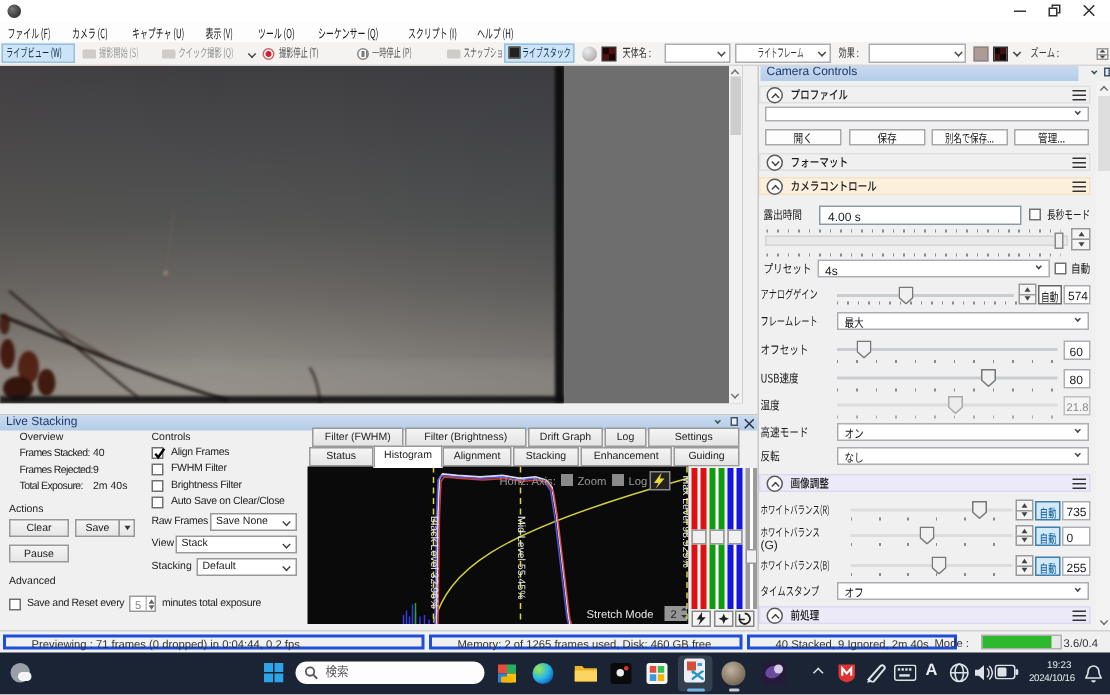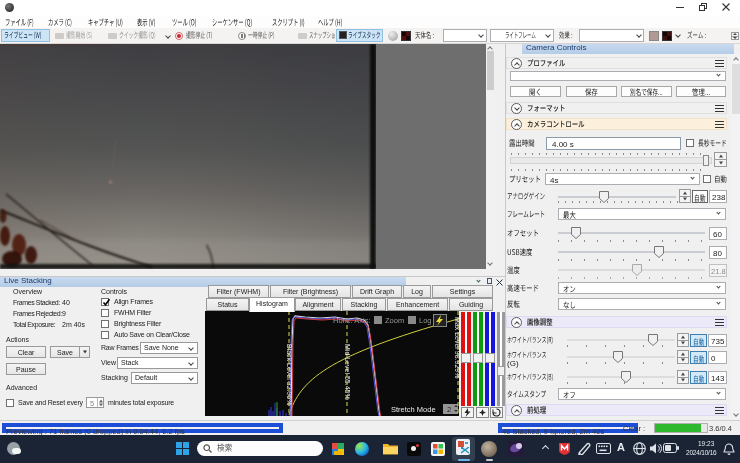--- a/index.html
+++ b/index.html
@@ -16,21 +16,21 @@
 .dots{position:absolute;height:2px;background-image:repeating-linear-gradient(90deg,#8a8a8a 0 1px,transparent 1px 7px)}
 .trk{position:absolute;height:2px;background:#c9cdd2}
 .spin{position:absolute;width:11px}
 .spin>div{position:relative;height:50%;background:#f4f4f4;border:1px solid #9a9a9a}
 .spin>div+div{margin-top:-1px}
 .tri-u{position:absolute;left:50%;top:50%;transform:translate(-50%,-50%);width:0;height:0;border-left:2.5px solid transparent;border-right:2.5px solid transparent;border-bottom:3px solid #444}
 .tri-d{position:absolute;left:50%;top:50%;transform:translate(-50%,-50%);width:0;height:0;border-left:2.5px solid transparent;border-right:2.5px solid transparent;border-top:3px solid #444}
 .sect{position:absolute;left:506px;width:221px;height:12px;background:#f1f0f1;border:1px solid #e0dfe0}
 .tab{position:absolute;height:13px;background:linear-gradient(#f4f4f4,#e4e4e4);border:1px solid #9a9a9a;font-size:7px;text-align:center;line-height:12px;color:#222}
 .wtab{background:#fff;border-bottom:1px solid #fff}
-.statcell{position:absolute;top:2px;height:10px;border:4px solid #1d4ed8;font-size:7.5px;line-height:9px;color:#333;padding-left:0;white-space:nowrap}
+.statcell{position:absolute;top:2px;height:10px;border:2px solid #1d4ed8;font-size:7.5px;line-height:9px;color:#333;padding-left:17px;white-space:nowrap}
 </style></head>
 <body>
 <svg width="0" height="0" style="position:absolute">
 <defs>
 <path id="g1" d="M4.5 1.8 4.2 1.5C4.1 1.5 4 1.5 3.9 1.5C3.7 1.5 1.6 1.5 1.3 1.5C1.1 1.5 0.9 1.5 0.8 1.5V2.2C0.9 2.2 1.1 2.2 1.3 2.2C1.6 2.2 3.7 2.2 4 2.2C3.9 3 3.7 4.2 3.3 5C2.9 5.9 2.3 6.6 1.2 7L1.6 7.7C2.6 7.2 3.2 6.4 3.7 5.4C4.1 4.5 4.3 3.1 4.5 2.3C4.5 2.1 4.5 1.9 4.5 1.8Z M9.8 3.2 9.6 2.8C9.5 2.9 9.4 2.9 9.3 2.9C9 2.9 6.9 2.9 6.7 2.9C6.5 2.9 6.4 2.8 6.2 2.8V3.5C6.4 3.5 6.5 3.5 6.7 3.5C6.9 3.5 8.9 3.5 9.2 3.5C9.1 3.9 8.7 4.7 8.3 5L8.7 5.4C9.1 4.9 9.6 3.8 9.7 3.4C9.7 3.3 9.8 3.2 9.8 3.2ZM8.1 4.1H7.6C7.6 4.2 7.6 4.4 7.6 4.6C7.6 5.7 7.5 6.6 6.8 7.4C6.7 7.5 6.6 7.6 6.5 7.7L6.8 8.2C7.9 7.2 8 5.9 8.1 4.1Z M11 4.4 11.2 5.1C11.9 4.7 12.7 4.2 13.2 3.7V6.8C13.2 7.2 13.2 7.6 13.2 7.7H13.7C13.7 7.6 13.7 7.2 13.7 6.8V3.2C14.2 2.7 14.7 2 15.1 1.4L14.7 0.8C14.4 1.5 13.8 2.3 13.3 2.8C12.7 3.4 11.9 4 11 4.4Z M18.6 7.3 18.9 7.7C18.9 7.6 18.9 7.6 19 7.5C19.6 7 20.4 6.1 20.8 5.1L20.6 4.5C20.2 5.5 19.5 6.3 19 6.6C19 6.4 19 2.3 19 1.7C19 1.4 19.1 1.2 19.1 1.1H18.6C18.6 1.2 18.6 1.4 18.6 1.7C18.6 2.3 18.6 6.4 18.6 6.8C18.6 7 18.6 7.2 18.6 7.3ZM16.2 7.3 16.6 7.7C17 7.1 17.3 6.3 17.5 5.4C17.6 4.5 17.7 2.7 17.7 1.7C17.7 1.5 17.7 1.2 17.7 1.1H17.2C17.2 1.3 17.2 1.5 17.2 1.8C17.2 2.7 17.2 4.4 17.1 5.2C16.9 6 16.6 6.7 16.2 7.3Z M23.5 9.1 23.8 8.9C23.4 7.7 23.1 6.3 23.1 4.8C23.1 3.4 23.4 2 23.8 0.7L23.5 0.5C23 1.8 22.7 3.2 22.7 4.8C22.7 6.5 23 7.9 23.5 9.1Z M24.6 7.5H25.1V4.7H26.5V4H25.1V1.9H26.8V1.2H24.6Z M27.5 9.1C28 7.9 28.2 6.5 28.2 4.8C28.2 3.2 28 1.8 27.5 0.5L27.2 0.7C27.6 2 27.9 3.4 27.9 4.8C27.9 6.3 27.6 7.7 27.2 8.9Z"></path>
 <path id="g2" d="M4.5 2.6 4.2 2.3C4.1 2.3 4 2.4 3.9 2.4H2.6C2.6 2.1 2.6 1.8 2.6 1.5C2.7 1.3 2.7 1 2.7 0.8H2.2C2.2 1 2.2 1.3 2.2 1.5C2.2 1.8 2.2 2.1 2.2 2.4H1.3C1.1 2.4 0.9 2.3 0.7 2.3V3C0.9 3 1.1 3 1.3 3H2.2C2 4.8 1.6 5.8 1.1 6.6C1 6.8 0.7 7.1 0.6 7.2L1 7.7C1.8 6.7 2.4 5.4 2.6 3H4.1C4.1 3.9 4 6 3.8 6.6C3.7 6.9 3.6 6.9 3.5 6.9C3.3 6.9 3 6.9 2.7 6.8L2.7 7.5C3 7.6 3.3 7.6 3.6 7.6C3.9 7.6 4.1 7.4 4.2 7.1C4.4 6.3 4.5 3.8 4.5 3C4.5 2.9 4.5 2.7 4.5 2.6Z M6.8 2.3 6.5 2.8C7 3.3 7.6 4 8 4.5C7.4 5.6 6.8 6.5 5.9 7.2L6.2 7.7C7.2 7 7.8 6 8.3 5C8.8 5.6 9.2 6.2 9.5 7L9.9 6.4C9.5 5.7 9 5 8.6 4.4C8.9 3.6 9.2 2.7 9.4 1.9C9.4 1.7 9.5 1.4 9.5 1.3L9.1 1C9 1.2 9 1.5 8.9 1.6C8.8 2.4 8.6 3.2 8.2 4C7.8 3.5 7.2 2.8 6.8 2.3Z M11.8 1.1V1.9C11.9 1.8 12.1 1.8 12.2 1.8C12.5 1.8 14 1.8 14.3 1.8C14.5 1.8 14.7 1.8 14.8 1.9V1.1C14.7 1.2 14.5 1.2 14.3 1.2C14 1.2 12.5 1.2 12.2 1.2C12.1 1.2 11.9 1.2 11.8 1.1ZM15.2 3.4 14.9 3.1C14.8 3.1 14.7 3.2 14.6 3.2C14.3 3.2 12.1 3.2 11.8 3.2C11.7 3.2 11.5 3.1 11.3 3.1V3.8C11.5 3.8 11.7 3.8 11.8 3.8C12.1 3.8 14.3 3.8 14.6 3.8C14.5 4.4 14.3 5.1 14 5.7C13.5 6.4 12.9 7 12.1 7.2L12.4 7.8C13.1 7.5 13.8 7 14.3 6.1C14.7 5.4 15 4.5 15.1 3.6C15.1 3.6 15.1 3.5 15.2 3.4Z M18.3 9.1 18.5 8.9C18.1 7.7 17.9 6.3 17.9 4.8C17.9 3.4 18.1 2 18.5 0.7L18.3 0.5C17.8 1.8 17.5 3.2 17.5 4.8C17.5 6.5 17.8 7.9 18.3 9.1Z M20.8 7.6C21.3 7.6 21.6 7.3 21.9 6.7L21.7 6.2C21.4 6.6 21.1 6.9 20.8 6.9C20 6.9 19.6 5.9 19.6 4.3C19.6 2.8 20.1 1.8 20.8 1.8C21.1 1.8 21.4 2.1 21.6 2.4L21.8 1.9C21.6 1.5 21.3 1.1 20.8 1.1C19.8 1.1 19.1 2.4 19.1 4.4C19.1 6.4 19.8 7.6 20.8 7.6Z M22.7 9.1C23.1 7.9 23.4 6.5 23.4 4.8C23.4 3.2 23.1 1.8 22.7 0.5L22.4 0.7C22.8 2 23 3.4 23 4.8C23 6.3 22.8 7.7 22.4 8.9Z"></path>
 <path id="g3" d="M0.6 5.2 0.7 5.9C0.8 5.8 0.9 5.8 1.1 5.7C1.4 5.7 1.9 5.5 2.5 5.3L2.7 7.1C2.8 7.3 2.8 7.6 2.8 7.9L3.3 7.7C3.3 7.5 3.2 7.2 3.2 6.9L3 5.2L4.3 4.9C4.5 4.9 4.6 4.8 4.7 4.8L4.6 4.1C4.5 4.1 4.4 4.2 4.2 4.2L2.9 4.6L2.7 2.9L3.9 2.6C4 2.5 4.2 2.5 4.3 2.5L4.2 1.8C4.1 1.8 4 1.9 3.8 1.9C3.6 2 3.1 2.1 2.6 2.3L2.5 1.3C2.5 1.2 2.4 0.9 2.4 0.8L2 0.9C2 1.1 2 1.2 2.1 1.5L2.2 2.4C1.7 2.5 1.2 2.6 1 2.6C0.8 2.7 0.7 2.7 0.6 2.7L0.7 3.5C0.8 3.4 0.9 3.4 1.1 3.3L2.3 3L2.5 4.7C1.9 4.9 1.3 5 1 5.1C0.9 5.1 0.7 5.1 0.6 5.2Z M9.8 3.4 9.6 3.1C9.5 3.2 9.4 3.2 9.4 3.2C9.2 3.3 8.3 3.6 7.5 3.8L7.4 2.8C7.3 2.6 7.3 2.4 7.3 2.3L6.8 2.5C6.9 2.6 6.9 2.8 7 3L7.1 3.9L6.5 4.1C6.3 4.2 6.2 4.2 6.1 4.2L6.2 4.9L7.2 4.5L7.8 7.6C7.8 7.8 7.8 8.1 7.8 8.2L8.3 8.1C8.3 7.9 8.2 7.6 8.2 7.5C8.1 7.1 7.9 5.6 7.6 4.4L9.2 3.9C9.1 4.4 8.7 5.2 8.3 5.6L8.7 5.9C9.1 5.4 9.6 4.2 9.8 3.4Z M14.8 1.4C14.8 1.1 14.9 0.8 15.1 0.8C15.3 0.8 15.5 1.1 15.5 1.4C15.5 1.7 15.3 1.9 15.1 1.9C14.9 1.9 14.8 1.7 14.8 1.4ZM14.5 1.4C14.5 1.5 14.6 1.6 14.6 1.6L14.4 1.7C14.2 1.7 12.1 1.7 11.8 1.7C11.6 1.7 11.4 1.6 11.2 1.6V2.4C11.4 2.3 11.5 2.3 11.8 2.3C12.1 2.3 14.1 2.3 14.4 2.3C14.4 3.1 14.1 4.3 13.8 5.1C13.3 6 12.7 6.7 11.7 7.1L12.1 7.8C13 7.3 13.7 6.5 14.1 5.5C14.6 4.6 14.8 3.3 14.9 2.4L14.9 2.3C15 2.3 15.1 2.3 15.1 2.3C15.5 2.3 15.7 1.9 15.7 1.4C15.7 0.8 15.5 0.4 15.1 0.4C14.8 0.4 14.5 0.8 14.5 1.4Z M16.3 3.6V4.3C16.4 4.3 16.6 4.3 16.7 4.3H18.3C18.3 5.8 17.8 6.7 17 7.4L17.4 7.8C18.3 7 18.7 5.9 18.7 4.3H20.2C20.3 4.3 20.5 4.3 20.6 4.3V3.6C20.5 3.6 20.3 3.6 20.2 3.6H18.8V2C19.1 1.9 19.5 1.8 19.8 1.7C19.9 1.6 20 1.6 20.1 1.5L19.8 1C19.6 1.1 18.9 1.3 18.5 1.4C17.9 1.6 17.1 1.6 16.7 1.6L16.8 2.2C17.2 2.2 17.8 2.2 18.3 2.1V3.6H16.7C16.6 3.6 16.4 3.6 16.3 3.6Z M25.6 3.4 25.4 3.1C25.3 3.2 25.2 3.2 25.2 3.2C25 3.3 24.1 3.6 23.4 3.8L23.2 2.8C23.2 2.6 23.1 2.4 23.1 2.3L22.7 2.5C22.7 2.6 22.7 2.8 22.8 3L23 3.9L22.3 4.1C22.2 4.2 22 4.2 21.9 4.2L22 4.9L23.1 4.5L23.6 7.6C23.6 7.8 23.6 8.1 23.7 8.2L24.1 8.1C24.1 7.9 24 7.6 24 7.5C23.9 7.1 23.7 5.6 23.5 4.4L25 3.9C24.9 4.4 24.5 5.2 24.1 5.6L24.5 5.9C24.9 5.4 25.4 4.2 25.6 3.4Z M28.8 9.1 29.1 8.9C28.6 7.7 28.4 6.3 28.4 4.8C28.4 3.4 28.6 2 29.1 0.7L28.8 0.5C28.3 1.8 28 3.2 28 4.8C28 6.5 28.3 7.9 28.8 9.1Z M31.2 7.6C32 7.6 32.6 6.9 32.6 4.9V1.2H32.1V4.9C32.1 6.4 31.7 6.9 31.2 6.9C30.7 6.9 30.3 6.4 30.3 4.9V1.2H29.8V4.9C29.8 6.9 30.4 7.6 31.2 7.6Z M33.6 9.1C34.1 7.9 34.4 6.5 34.4 4.8C34.4 3.2 34.1 1.8 33.6 0.5L33.3 0.7C33.8 2 34 3.4 34 4.8C34 6.3 33.8 7.7 33.3 8.9Z"></path>
 <path id="g4" d="M0.7 7.6 0.9 8.2C1.5 7.9 2.4 7.5 3.2 7.2L3.2 6.6L1.9 7.1V5.2C2.2 4.9 2.4 4.5 2.7 4.2C3 6.1 3.7 7.5 4.8 8.1C4.9 8 5 7.7 5.1 7.6C4.5 7.3 4 6.8 3.7 6.1C4 5.7 4.5 5.3 4.8 4.8L4.5 4.4C4.2 4.8 3.8 5.3 3.5 5.7C3.3 5.2 3.1 4.7 3 4.2H4.9V3.6H2.8V2.8H4.5V2.3H2.8V1.6H4.8V1H2.8V0.3H2.4V1H0.5V1.6H2.4V2.3H0.8V2.8H2.4V3.6H0.3V4.2H2.2C1.6 4.9 0.8 5.5 0.1 5.8C0.2 6 0.3 6.2 0.4 6.3C0.7 6.2 1.1 5.9 1.5 5.6V7.3Z M6.5 4.5C6.3 5.5 5.9 6.4 5.5 7C5.6 7.1 5.7 7.3 5.8 7.4C6.2 6.7 6.7 5.7 6.9 4.7ZM8.9 4.8C9.3 5.6 9.7 6.7 9.8 7.4L10.2 7.1C10 6.4 9.6 5.3 9.2 4.5ZM6.1 1V1.6H9.8V1ZM5.6 3V3.7H7.7V7.3C7.7 7.5 7.7 7.5 7.6 7.5C7.5 7.5 7.1 7.5 6.8 7.5C6.8 7.7 6.9 8 6.9 8.2C7.4 8.2 7.7 8.1 7.9 8C8.1 7.9 8.1 7.7 8.1 7.3V3.7H10.2V3Z M13 9.1 13.3 8.9C12.8 7.7 12.6 6.3 12.6 4.8C12.6 3.4 12.8 2 13.3 0.7L13 0.5C12.5 1.8 12.2 3.2 12.2 4.8C12.2 6.5 12.5 7.9 13 9.1Z M14.7 7.5H15.3L16.5 1.2H16L15.4 4.6C15.3 5.4 15.2 6 15 6.7H15C14.9 6 14.8 5.4 14.6 4.6L14 1.2H13.5Z M17.1 9.1C17.5 7.9 17.8 6.5 17.8 4.8C17.8 3.2 17.5 1.8 17.1 0.5L16.8 0.7C17.2 2 17.4 3.4 17.4 4.8C17.4 6.3 17.2 7.7 16.8 8.9Z"></path>
 <path id="g5" d="M2.4 1.1 2 1.3C2.1 1.8 2.4 3.1 2.5 3.6L2.9 3.3C2.8 2.8 2.5 1.5 2.4 1.1ZM4.7 1.6 4.3 1.4C4.2 2.7 3.8 4 3.4 4.9C2.9 6 2.1 6.8 1.3 7.2L1.7 7.8C2.5 7.3 3.2 6.5 3.8 5.3C4.2 4.4 4.5 3.2 4.6 2.1C4.7 2 4.7 1.8 4.7 1.6ZM0.9 1.6 0.5 1.8C0.6 2.2 1 3.6 1.1 4.2L1.5 3.9C1.4 3.4 1.1 2.1 0.9 1.6Z M5.8 3.8V4.6C6 4.6 6.3 4.6 6.5 4.6C6.9 4.6 9 4.6 9.4 4.6C9.7 4.6 9.9 4.6 10 4.6V3.8C9.9 3.8 9.7 3.8 9.4 3.8C9 3.8 6.9 3.8 6.5 3.8C6.2 3.8 6 3.8 5.8 3.8Z M13.3 7.3 13.6 7.7C13.6 7.6 13.7 7.6 13.8 7.5C14.4 7 15.1 6.1 15.6 5.1L15.3 4.5C14.9 5.5 14.3 6.3 13.8 6.6C13.8 6.4 13.8 2.3 13.8 1.7C13.8 1.4 13.8 1.2 13.8 1.1H13.3C13.3 1.2 13.3 1.4 13.3 1.7C13.3 2.3 13.3 6.4 13.3 6.8C13.3 7 13.3 7.2 13.3 7.3ZM10.9 7.3 11.3 7.7C11.7 7.1 12.1 6.3 12.2 5.4C12.4 4.5 12.4 2.7 12.4 1.7C12.4 1.5 12.4 1.2 12.4 1.1H11.9C11.9 1.3 12 1.5 12 1.8C12 2.7 12 4.4 11.8 5.2C11.6 6 11.3 6.7 10.9 7.3Z M18.3 9.1 18.5 8.9C18.1 7.7 17.9 6.3 17.9 4.8C17.9 3.4 18.1 2 18.5 0.7L18.3 0.5C17.8 1.8 17.5 3.2 17.5 4.8C17.5 6.5 17.8 7.9 18.3 9.1Z M20.7 7.6C21.7 7.6 22.4 6.3 22.4 4.3C22.4 2.3 21.7 1.1 20.7 1.1C19.8 1.1 19.1 2.3 19.1 4.3C19.1 6.3 19.8 7.6 20.7 7.6ZM20.7 6.9C20 6.9 19.6 5.9 19.6 4.3C19.6 2.8 20 1.8 20.7 1.8C21.4 1.8 21.9 2.8 21.9 4.3C21.9 5.9 21.4 6.9 20.7 6.9Z M23.2 9.1C23.7 7.9 24 6.5 24 4.8C24 3.2 23.7 1.8 23.2 0.5L22.9 0.7C23.4 2 23.6 3.4 23.6 4.8C23.6 6.3 23.4 7.7 22.9 8.9Z"></path>
 <path id="g6" d="M1.6 1 1.3 1.5C1.7 1.8 2.2 2.4 2.5 2.7L2.7 2.2C2.5 1.9 1.9 1.2 1.6 1ZM0.8 7 1 7.7C1.5 7.6 2.3 7.2 2.8 6.7C3.6 5.9 4.4 4.8 4.8 3.6L4.6 2.9C4.1 4.1 3.4 5.2 2.6 6C2 6.5 1.4 6.9 0.8 7ZM0.8 2.9 0.6 3.4C0.9 3.7 1.4 4.3 1.7 4.6L1.9 4C1.7 3.7 1.1 3.1 0.8 2.9Z M5.8 3.8V4.6C6 4.6 6.3 4.6 6.5 4.6C6.9 4.6 9 4.6 9.4 4.6C9.7 4.6 9.9 4.6 10 4.6V3.8C9.9 3.8 9.7 3.8 9.4 3.8C9 3.8 6.9 3.8 6.5 3.8C6.2 3.8 6 3.8 5.8 3.8Z M12.7 0.9 12.2 0.7C12.2 1 12.2 1.2 12.1 1.4C12.1 1.8 12 2.2 11.8 2.6C11.6 3.1 11.3 4 10.9 4.4L11.3 4.8C11.6 4.4 12 3.7 12.2 3H13.5C13.5 5.2 12.9 6.3 12.4 6.9C12.3 7.1 12.1 7.2 11.9 7.3L12.4 7.8C13.3 6.9 13.9 5.5 14 3H14.9C15 3 15.2 3 15.4 3.1V2.3C15.2 2.4 15 2.4 14.9 2.4H12.4C12.5 2.1 12.5 1.8 12.6 1.5C12.6 1.3 12.7 1.1 12.7 0.9Z M17 1.2 16.7 1.8C17.1 2.2 17.8 3.1 18 3.5L18.4 3C18.1 2.5 17.4 1.6 17 1.2ZM16.6 6.9 16.8 7.6C17.7 7.4 18.4 6.9 18.9 6.3C19.7 5.5 20.3 4.4 20.7 3.3L20.4 2.6C20.1 3.6 19.5 4.9 18.7 5.7C18.2 6.2 17.5 6.7 16.6 6.9Z M21.4 2.6V3.3C21.5 3.3 21.7 3.3 22 3.3H22.5V4.6C22.5 5 22.5 5.3 22.5 5.4H23C23 5.3 23 5 23 4.6V3.3H24.5V3.6C24.5 6 24 6.7 23 7.3L23.4 7.9C24.6 7 24.9 5.8 24.9 3.6V3.3H25.5C25.7 3.3 25.9 3.3 25.9 3.3V2.6C25.9 2.6 25.7 2.6 25.5 2.6H24.9V1.6C24.9 1.2 24.9 1 24.9 0.9H24.4C24.4 1 24.5 1.2 24.5 1.6V2.6H23V1.5C23 1.2 23 1 23 0.9H22.5C22.5 1.1 22.5 1.4 22.5 1.5V2.6H22C21.7 2.6 21.5 2.6 21.4 2.6Z M26.9 3.8V4.6C27.1 4.6 27.3 4.6 27.6 4.6C28 4.6 30.1 4.6 30.5 4.6C30.8 4.6 31 4.6 31.1 4.6V3.8C31 3.8 30.8 3.8 30.5 3.8C30.1 3.8 28 3.8 27.6 3.8C27.3 3.8 27 3.8 26.9 3.8Z M34.1 9.1 34.4 8.9C33.9 7.7 33.7 6.3 33.7 4.8C33.7 3.4 33.9 2 34.4 0.7L34.1 0.5C33.6 1.8 33.3 3.2 33.3 4.8C33.3 6.5 33.6 7.9 34.1 9.1Z M36.5 6.9C35.8 6.9 35.4 5.9 35.4 4.3C35.4 2.8 35.8 1.8 36.5 1.8C37.2 1.8 37.7 2.8 37.7 4.3C37.7 5.9 37.2 6.9 36.5 6.9ZM37.7 9C37.9 9 38.2 9 38.3 8.9L38.2 8.3C38.1 8.3 37.9 8.4 37.8 8.4C37.4 8.4 37 8.1 36.8 7.6C37.6 7.3 38.2 6.1 38.2 4.3C38.2 2.3 37.5 1.1 36.5 1.1C35.6 1.1 34.9 2.3 34.9 4.3C34.9 6.2 35.5 7.4 36.3 7.6C36.5 8.4 37 9 37.7 9Z M39 9.1C39.5 7.9 39.8 6.5 39.8 4.8C39.8 3.2 39.5 1.8 39 0.5L38.7 0.7C39.2 2 39.4 3.4 39.4 4.8C39.4 6.3 39.2 7.7 38.7 8.9Z"></path>
@@ -274,21 +274,21 @@
   <div class="a" style="left:486px;top:0;width:9px;height:225px;background:#f2f1f1">
     <div class="chu" style="left:2px;top:3px;border-color:#707070"></div>
     <div class="a" style="left:1px;top:7px;width:7px;height:39px;background:#cdcdcd"></div>
     <div class="chd" style="left:2px;top:217px;border-color:#707070"></div>
   </div>
 </div>
 <div class="a" style="left:0;top:269px;width:495px;height:7px;background:#f0f0f0"></div>
 <div class="a" style="left:495px;top:269px;width:10px;height:7px;background:#f0f0f0"></div>
 
 <div class="a" style="left:0;top:276px;width:505px;height:144px;background:#f0f0f0;border-top:1px solid #c8c8c8">
-  <div class="a" style="left:0;top:0;width:406px;height:10px;background:linear-gradient(180deg,#c9daf0,#b4cce7)">
+  <div class="a" style="left:0;top:0;width:505px;height:10px;background:linear-gradient(180deg,#c9daf0,#b4cce7)">
     <div class="a" style="left:4px;top:-1px;font-size:8px;color:#1a3a6b">Live Stacking</div>
     <div class="chd" style="left:477px;top:2px;width:3px;height:3px;border-color:#355"></div>
     <div class="a" style="left:487px;top:1px;width:5px;height:6px;border:1px solid #456;background:#e8eef8"></div>
     <svg class="a" style="left:496px;top:2px" width="7" height="7" viewBox="0 0 7 7">
         <path d="M0.5 0.5 L6.5 6.5 M6.5 0.5 L0.5 6.5" stroke="#234" stroke-width="1"></path>
       </svg>
   </div>
 
   <div class="a" style="left:13px;top:11px;font-size:7px;color:#222">Overview</div>
   <div class="a" style="left:13px;top:22px;font-size:7px;color:#222;letter-spacing:-0.4px">Frames Stacked:</div>
@@ -433,21 +433,21 @@
     <div class="a" style="left:31px;top:96px;width:13px;height:11px;border:1px solid #888;background:#f4f4f4">
         <svg width="11" height="9" viewBox="0 0 11 9" style="display:block">
           <path d="M5.5 1 A3.5 3.5 0 1 1 2 4.5" stroke="#222" fill="none" stroke-width="1.2"></path>
           <path d="M2 1.5 L2 5 L5.5 5" fill="none" stroke="#222" stroke-width="1"></path>
         </svg>
       </div>
   </div>
 </div>
 
 <div class="a" style="left:505px;top:44px;width:235px;height:376px;background:#f0f0f0;border-left:1px solid #c8c8c8">
-  <div class="a" style="left:16px;top:0;width:212px;height:10px;background:linear-gradient(180deg,#c9daf0,#b4cce7)">
+  <div class="a" style="left:1px;top:0;width:212px;height:10px;background:linear-gradient(180deg,#c9daf0,#b4cce7)">
     <div class="a" style="left:4px;top:-1px;font-size:8px;color:#1a3a6b">Camera Controls</div>
     <div class="chd" style="left:221px;top:2px;width:3px;height:3px;border-color:#355"></div>
     <div class="a" style="left:229px;top:1px;width:4px;height:6px;border:1px solid #456;background:#e8eef8"></div>
   </div>
 
   <div class="a" style="left:225px;top:10px;width:10px;height:366px;background:#f4f3f3">
     <div class="chu" style="left:3px;top:4px;border-color:#707070"></div>
     <div class="a" style="left:1px;top:10px;width:8px;height:50px;background:#dedede"></div>
     <div class="chd" style="left:3px;top:358px;border-color:#707070"></div>
   </div>
@@ -573,21 +573,21 @@
     </div>
   </div>
 <div class="btn" style="left:692px;top:190px;width:16px;height:13px;border-color:#666">
     <span style="position:relative;top:1.5px">
       <svg class="j" width="11.5" height="8.4" viewBox="0 0 11.5 8.4">
         <use href="#g32" fill="#1b1b1b"></use>
       </svg>
     </span>
   </div>
 <div class="cb" style="left:709px;top:190px;width:18px;height:13px">
-    <span class="a" style="left:2px;top:2px;font-size:8px">238</span>
+    <span class="a" style="left:2px;top:2px;font-size:8px">574</span>
   </div>
 
 <div class="a" style="left:507px;top:210px">
     <svg class="j" width="38.1" height="8.4" viewBox="0 0 38.1 8.4">
       <use href="#g33" fill="#1b1b1b"></use>
     </svg>
   </div>
 <div class="cb" style="left:558px;top:208px;width:168px;height:12px">
     <span class="a" style="left:4px;top:1.5px">
       <svg class="j" width="12.8" height="8.4" viewBox="0 0 12.8 8.4">
@@ -751,21 +751,21 @@
     </div>
   </div>
 <div class="btn" style="left:690px;top:371px;width:17px;height:13px;border-color:#3c7fb1;background:#d3e9f8">
     <span style="position:relative;top:1.5px">
       <svg class="j" width="11.5" height="8.4" viewBox="0 0 11.5 8.4">
         <use href="#g32" fill="#0a5a9a"></use>
       </svg>
     </span>
   </div>
 <div class="cb" style="left:708px;top:371px;width:19px;height:13px">
-    <span class="a" style="left:2px;top:2px;font-size:8px">143</span>
+    <span class="a" style="left:2px;top:2px;font-size:8px">255</span>
   </div>
 <div class="a" style="left:507px;top:390px">
     <svg class="j" width="39.2" height="8.4" viewBox="0 0 39.2 8.4">
       <use href="#g46" fill="#1b1b1b"></use>
     </svg>
   </div>
 <div class="cb" style="left:558px;top:388px;width:168px;height:12px">
     <span class="a" style="left:4px;top:1.5px">
       <svg class="j" width="12.8" height="8.4" viewBox="0 0 12.8 8.4">
         <use href="#g47" fill="#1b1b1b"></use>
@@ -778,22 +778,23 @@
 <div class="chu" style="left:515px;top:409.5px"></div>
 <div class="a" style="left:527px;top:406px">
     <svg class="j" width="19.2" height="8.4" viewBox="0 0 19.2 8.4">
       <use href="#g48" fill="#1b1b1b"></use>
     </svg>
   </div>
 <div class="ham" style="left:715px;top:407px"></div>
 
 <div class="a" style="left:0;top:420px;width:740px;height:15px;background:#f0f0f0;border-top:1px solid #d0d0d0">
   <div class="statcell" style="left:2px;width:281px">Previewing : 71 frames (0 dropped) in 0:04:44, 0.2 fps</div>
+  <div class="statcell" style="left:286px;width:209px">Memory: 2 of 1265 frames used, Disk: 460 GB free</div>
   <div class="statcell" style="left:498px;width:140px">40 Stacked, 9 Ignored, 2m 40s</div>
-  <div class="a" style="left:623px;top:3px;font-size:7.5px;color:#333">Clear :</div>
+  <div class="a" style="left:623px;top:3px;font-size:7.5px;color:#333">Mode :</div>
   <div class="a" style="left:654px;top:2px;width:54px;height:10px;background:#e8e8e8;border:1px solid #b0b0b0">
       <div style="width:46px;height:8px;background:#2db82d"></div>
     </div>
   <div class="a" style="left:709px;top:3px;font-size:7.5px;color:#333">3.6/0.4</div>
 </div>
 
 <div class="a" style="left:0;top:435px;width:740px;height:28px;background:#1a2434">
   <div class="a" style="left:7px;top:7px;width:13px;height:13px;border-radius:50%;background:#9aa0a8"></div>
   <div class="a" style="left:12px;top:13px;width:9px;height:6px;border-radius:3px;background:#f2f4f6"></div>
   <svg class="a" style="left:176px;top:7px" width="13" height="13" viewBox="0 0 13 13">

